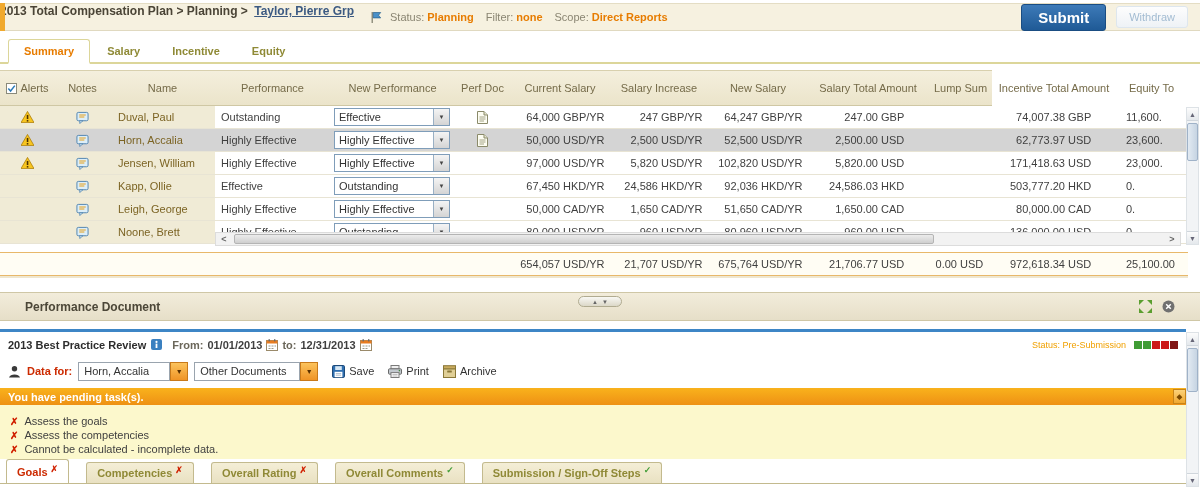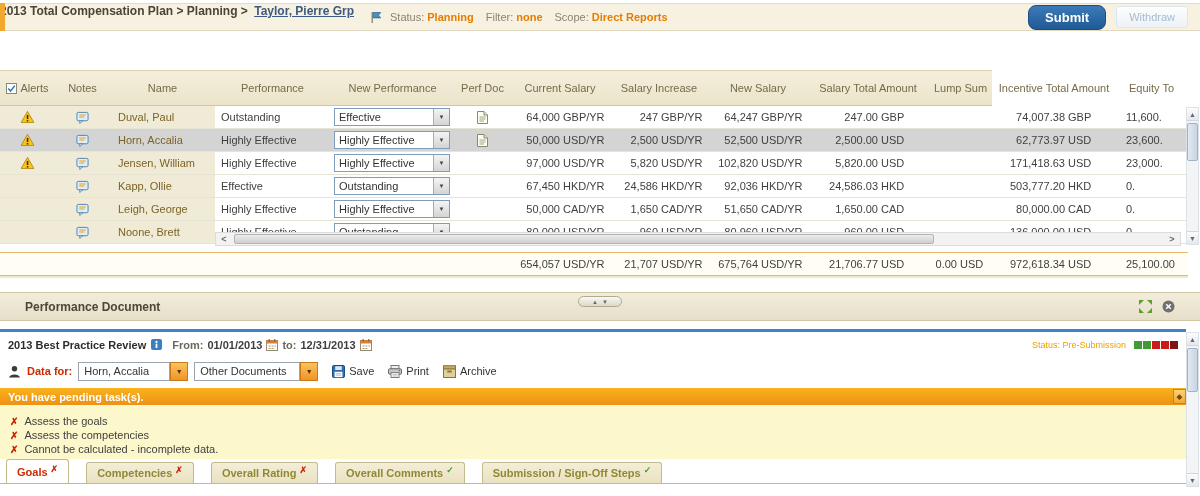--- a/index.html
+++ b/index.html
@@ -9,21 +9,21 @@
 
 .topbar{position:absolute;top:3px;left:0;width:100%;height:28px;background:#f6f1e0;border-top:1px solid #e4ddc4;border-bottom:1px solid #e0d9c0;display:flex;}
 .topbar::before{content:"";position:absolute;left:0;top:-1px;bottom:-1px;width:5px;background:#f0a92e}
 .crumb{font-weight:bold;font-size:12px;color:#4a4436;white-space:nowrap}
 .crumb-link{color:#3c5a82;text-decoration:underline;cursor:pointer;margin-left:3px}
 .flag-wrap{margin-left:16px;display:flex;align-items:center}
 .meta{display:flex;align-items:center;margin-left:8px}
 .meta-label{color:#8a8572;margin-right:3px}
 .meta-value{color:#e77c00;font-weight:bold;margin-right:12px}
 .topbar-buttons{margin-left:auto;display:flex;align-items:center;gap:10px;padding-right:12px}
-.btn-submit{background:linear-gradient(#3d7ab8,#1f5a96);color:#fff;font-weight:bold;font-size:13px;padding:4px 16px;border:1px solid #1a4d82;border-radius:8px;cursor:pointer;font-family:"Liberation Sans",sans-serif}
+.btn-submit{background:linear-gradient(#3d7ab8,#1f5a96);color:#fff;font-weight:bold;font-size:15px;padding:4px 16px;border:1px solid #1a4d82;border-radius:3px;cursor:pointer;font-family:"Liberation Sans",sans-serif}
 .btn-withdraw{color:#a3bcd2;background:linear-gradient(#fdfdfd,#eef2f6);border:1px solid #dde6ee;border-radius:3px;padding:4px 12px;font-size:11px;cursor:default;font-family:"Liberation Sans",sans-serif}
 
 
 .tabstrip{position:absolute;top:38px;left:0;width:100%;height:26px;display:flex;align-items:flex-end;padding-left:8px;border-bottom:2px solid #dcd69a;background:#fff}
 .tab{padding:5px 15px;font-weight:bold;color:#8f8a36;cursor:pointer;margin-right:2px}
 .tab.active{color:#e77c00;background:#fff;border:1px solid #dcd69a;border-bottom:2px solid #fff;border-radius:3px 3px 0 0;margin-bottom:-2px}
 
 
 .grid{display:grid;grid-template-columns:55px 55px 105px 115px 125px 55px 100px 98px 100px 120px 65px 122px 73px}
 .thead{position:absolute;top:70px;left:0;width:992px;height:36px;background:linear-gradient(#f4efdd,#ebe4ca);border-top:1px solid #d8d0ae;border-bottom:1px solid #cfc7a4}
@@ -120,20 +120,26 @@
       <span class="meta-value" data-name="filter-value">none</span>
       <span class="meta-label" data-name="scope-label">Scope:</span>
       <span class="meta-value" data-name="scope-value">Direct Reports</span>
     </span>
     <span class="topbar-buttons" data-name="topbar-buttons">
       <button class="btn-submit" data-name="submit-button">Submit</button>
       <button class="btn-withdraw" data-name="withdraw-button">Withdraw</button>
     </span>
   </div>
 
+  <div class="tabstrip" data-name="tab-strip">
+      <div class="tab active" data-name="tab-summary">Summary</div>
+      <div class="tab" data-name="tab-salary">Salary</div>
+      <div class="tab" data-name="tab-incentive">Incentive</div>
+      <div class="tab" data-name="tab-equity">Equity</div>
+    </div>
 
   <div class="thead grid" data-name="table-header">
       <div class="th" data-name="col-header-alerts">
         <span class="hd-cb" data-name="select-all-checkbox">
           <svg width="11" height="11" viewBox="0 0 11 11">
             <rect x="0.5" y="0.5" width="10" height="10" fill="#fff" stroke="#8a8a7a"></rect>
             <path d="M2.3 5.4 L4.6 8 L8.8 2.6" stroke="#2a7ab8" stroke-width="1.5" fill="none"></path>
           </svg>
         </span>
         <span data-name="col-header-label" style="margin-left: 3px;">Alerts</span>

